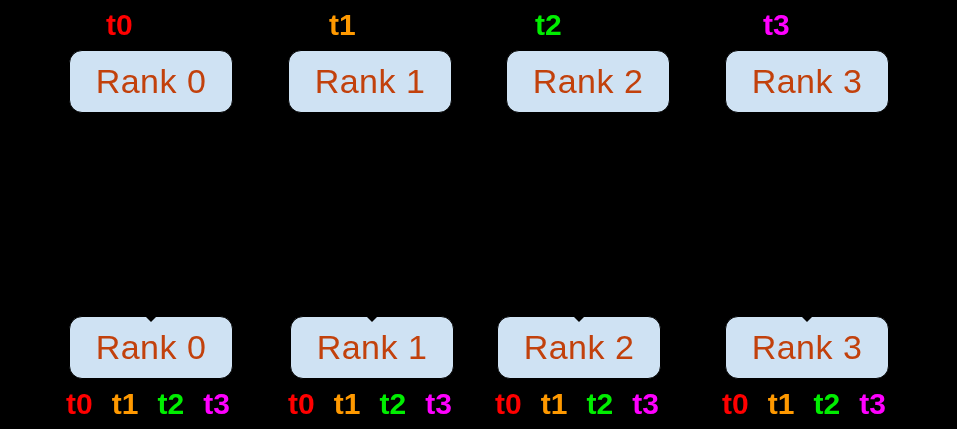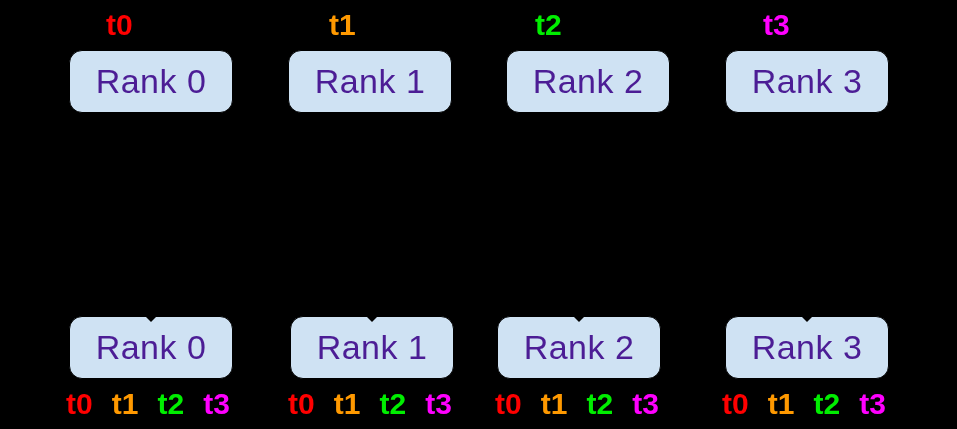--- a/index.html
+++ b/index.html
@@ -21,21 +21,21 @@
     height: 63px;
     border-radius: 13px;
     border: 1px solid #000000;
     display: flex;
     align-items: center;
     justify-content: center;
     box-sizing: border-box;
   }
   .rank-box .rank-label {
     font-size: 34px;
-    color: #4c1d95;
+    color: #c2410c;
     letter-spacing: 0.5px;
   }
   .tensor-label {
     position: absolute;
     font-size: 30px;
     font-weight: bold;
     line-height: 1.1;
     white-space: nowrap;
   }
   .chip-row {

